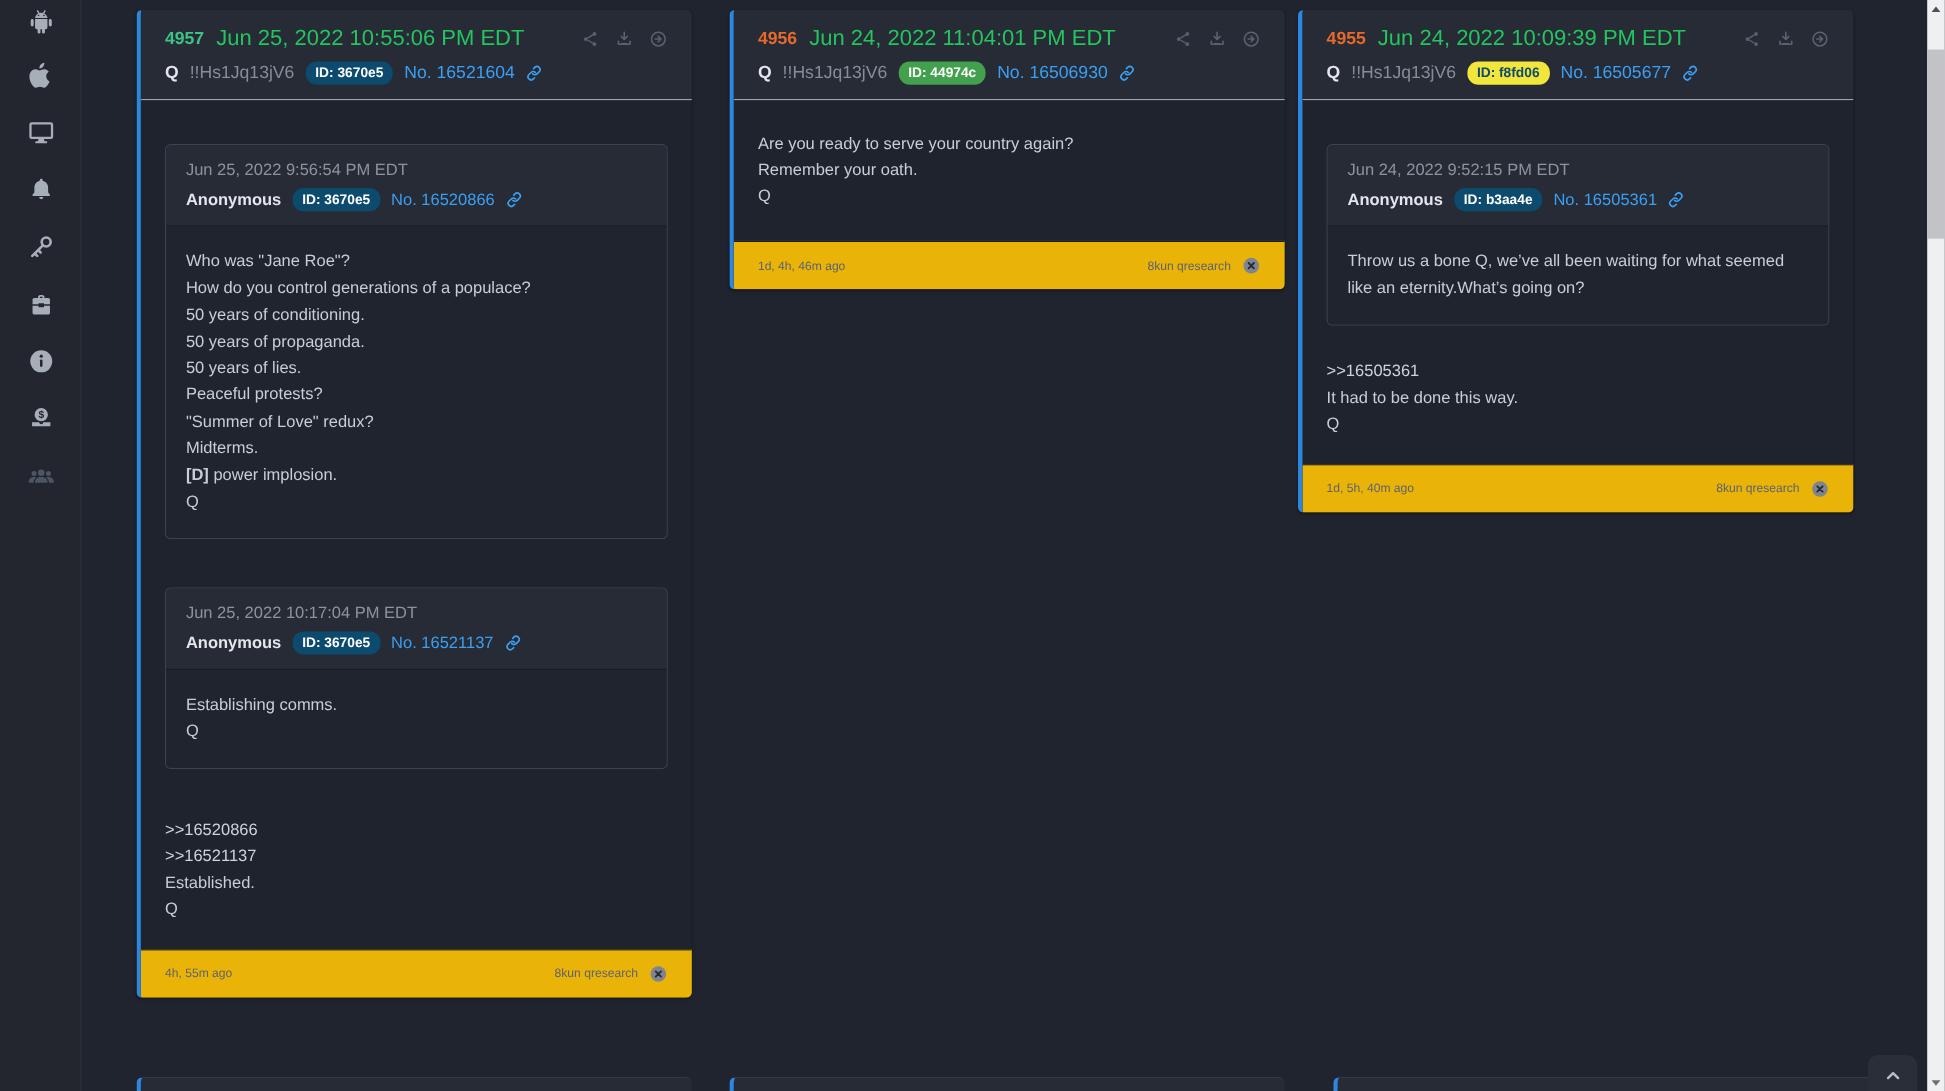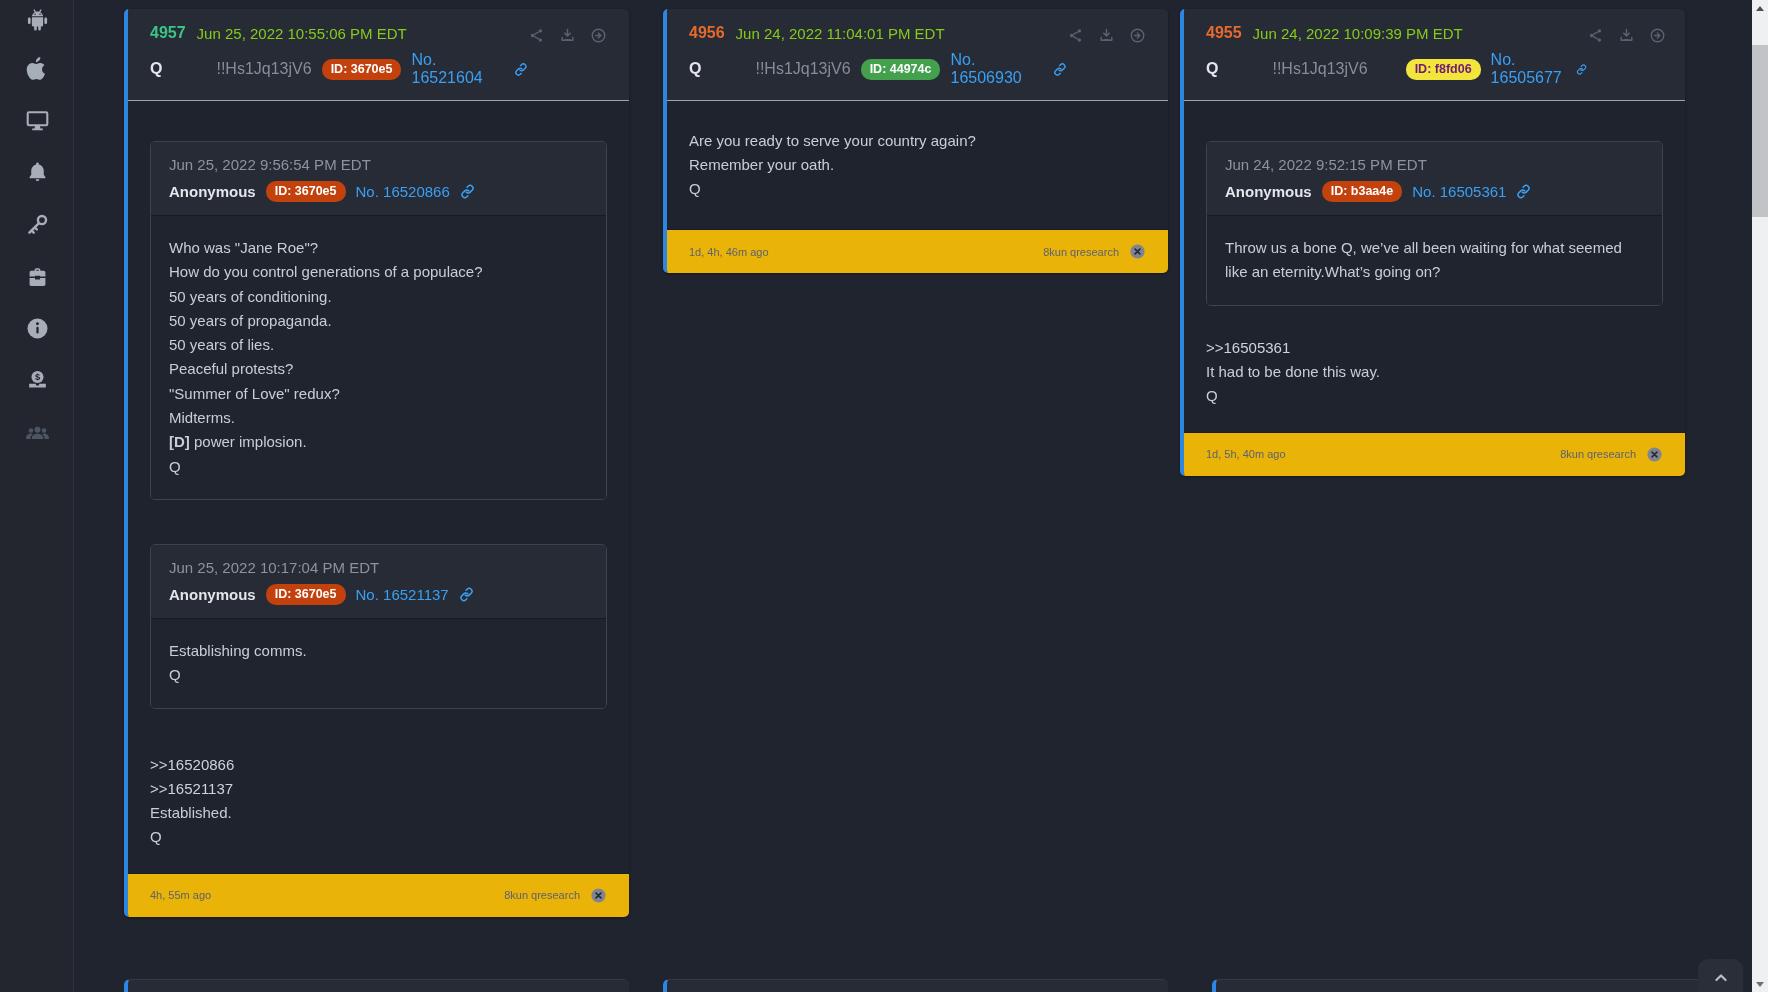--- a/index.html
+++ b/index.html
@@ -21,28 +21,28 @@
 
   .card { background:#1f232d; border-left:4px solid #2d87e0; border-radius:5px;
           box-shadow:0 1px 3px rgba(0,0,0,.35); overflow:hidden; }
   .card-head { background:#272b36; padding:15px 22px 13px 22px;
                display:flex; justify-content:space-between; align-items:flex-start;
                border-bottom:1px solid #a3a3a3; }
   .head-row1 { display:flex; align-items:center; gap:11px; margin-bottom:9px; }
   .head-row2 { display:flex; align-items:center; gap:10px; }
   .post-num { font-weight:bold; font-size:16px; }
   .num-green { color:#3cc487; } .num-orange { color:#e66a2c; }
-  .post-date { color:#84cc16; font-size:15px; }
+  .post-date { color:#22c55e; font-size:20px; }
   .author { color:#e3e6eb; font-weight:bold; font-size:16px; }
-  .tripcode { color:#868d98; font-size:16px;margin-left:44px; }
+  .tripcode { color:#868d98; font-size:16px; }
   .badge { font-size:12.5px; font-weight:bold; padding:3px 9px 4px 9px;
            border-radius:10px; white-space:nowrap; cursor:pointer; }
-  .badge-blue  { background:#c2410c; color:#fff; }
+  .badge-blue  { background:#0c4a6e; color:#fff; }
   .badge-green { background:#43a04c; color:#fff; }
-  .badge-yellow{ background:#f2e63d; color:#701a75;margin-left:28px; }
+  .badge-yellow{ background:#f2e63d; color:#0c4a6e; }
   .post-no { color:#3aa0f4; font-size:16px; text-decoration:none; cursor:pointer; }
   .link-ic { color:#3aa0f4; width:15px; height:15px; cursor:pointer; }
   .head-actions { display:flex; gap:14px; color:#596270; padding-top:3px; }
   .head-actions svg { width:17px; height:17px; cursor:pointer; }
 
   .card-body { padding:24px 22px 24px 22px; }
   .line { color:#c9ced6; font-size:15px; line-height:24px; }
   .ref  { color:#ced3da; }
 
   

